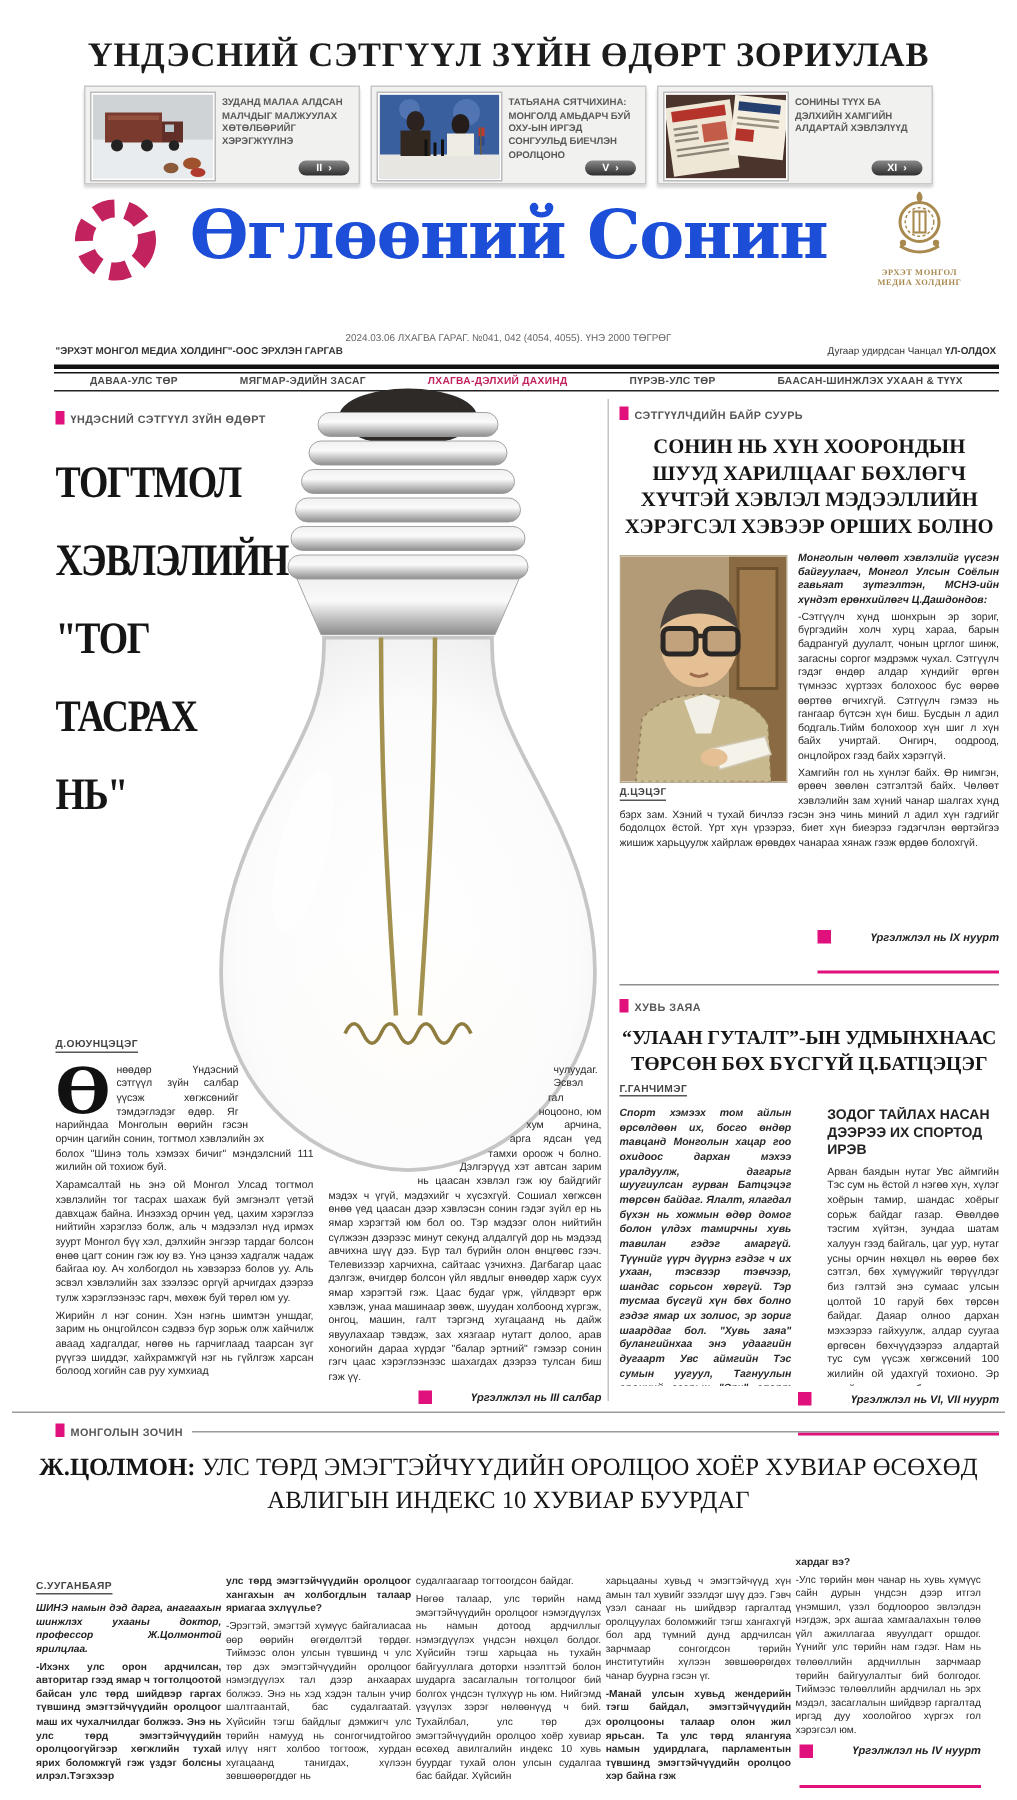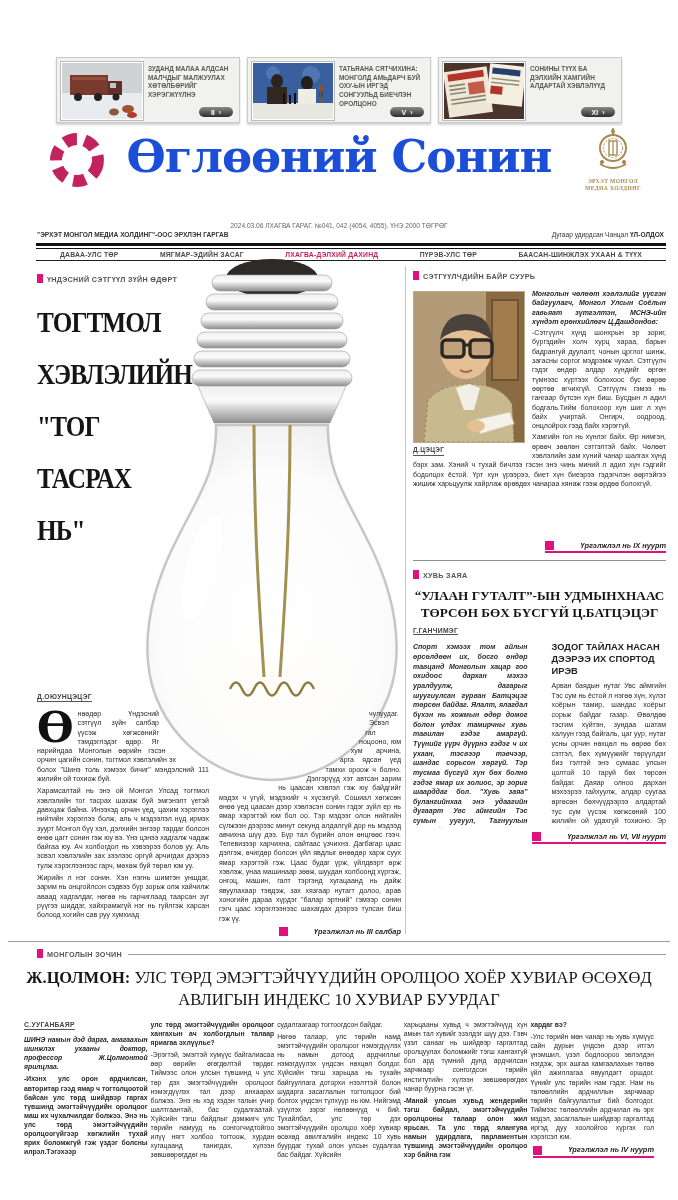--- a/index.html
+++ b/index.html
@@ -68,21 +68,21 @@
   .bulb-text{position:absolute;top:447px;left:0;width:364px;height:228px;display:flex;gap:10px;overflow:hidden;}
   .bulb-text .bcol1{width:172px;}
   .bulb-text .bcol2{width:182px;}
   .bulb-text p{margin:0 0 3px 0;font-size:7px;line-height:1.33;text-align:justify;color:#2a2a2a;}
   .dropcap{float:left;font-family:"DejaVu Serif",serif;font-weight:bold;font-size:42px;
            line-height:36px;margin:1px 4px 0 0;color:#111;}
   .spacer-r{float:right;width:50px;height:54px;shape-outside:ellipse(62px 62px at 105% -8%);}
   .spacer-l{float:left;width:150px;height:80px;shape-outside:ellipse(160px 92px at -4% -12%);}
 
   .cont{display:flex;align-items:center;gap:26px;border-bottom:2px solid #e0117d;
-        width:fit-content;margin-left:auto;margin-top:4px;padding-bottom:1px;}
+        width:fit-content;margin-left:auto;margin-top:4px;padding-bottom:18px;}
   .cont .csq{width:9px;height:9px;background:#e0117d;}
   .cont .ctxt{font-size:7.4px;font-weight:bold;font-style:italic;color:#222;}
 
   
   .opinion{position:absolute;left:413px;top:0;width:253px;}
   .opinion .kicker{display:block;margin-top:9px;}
   .op-headline{margin-top:8px;text-align:center;font-family:"Liberation Serif",serif;
       font-weight:bold;font-size:13.8px;line-height:1.28;color:#151515;}
   .op-body{margin-top:8px;font-size:7px;line-height:1.33;text-align:justify;color:#2a2a2a;height:248px;overflow:hidden;}
   .op-photo{float:left;width:112px;margin:2px 7px 2px 0;}
@@ -107,33 +107,34 @@
 
   
   .bottom{position:absolute;top:941px;left:0;right:0;height:259px;}
   .bottom .toprule{height:1px;background:#9c9c9c;margin:0 8px;}
   .iv-kickrow{position:absolute;top:8px;left:37px;right:12px;display:flex;align-items:center;gap:6px;}
   .iv-kickrow .kicker{white-space:nowrap;}
   .iv-kickrow .kline{flex:1;height:1px;background:#9a9a9a;}
   .iv-headline{position:absolute;top:26px;left:24px;right:24px;text-align:center;
       font-family:"Liberation Serif",serif;font-size:16.5px;line-height:1.35;color:#151515;}
   .iv-headline .nm{font-weight:bold;}
-  .iv-cols{position:absolute;top:79px;left:24px;right:24px;display:flex;gap:3px;height:172px;overflow:hidden;}
+  .iv-cols{position:absolute;top:79px;left:24px;right:24px;display:flex;gap:3px;height:172px;overflow:hidden;align-items:flex-end;}
   .iv-cols .c{flex:1;font-size:6.8px;line-height:1.34;text-align:justify;color:#2a2a2a;}
   .iv-byline{font-size:6.8px;font-weight:bold;color:#444;border-bottom:1px solid #555;
              width:fit-content;margin-bottom:5px;letter-spacing:.3px;}
   .iv-intro{font-style:italic;font-weight:bold;color:#222;margin-bottom:4px;}
   .iv-q{font-weight:bold;}
   .iv-cols p{margin:0 0 3px 0;}
 </style>
 </head>
 <body>
 
 <div class="page">
 
+  <div class="top-title">ҮНДЭСНИЙ СЭТГҮҮЛ ЗҮЙН ӨДӨРТ ЗОРИУЛАВ</div>
 
   <div class="teasers">
     <div class="teaser">
       <div class="teaser-img">
         <svg width="80" height="56" viewBox="0 0 80 56">
           <rect width="80" height="56" fill="#cfd3d6"></rect>
             <rect y="30" width="80" height="26" fill="#e9ecee"></rect>
           <rect x="8" y="12" width="38" height="20" fill="#7a3b2e"></rect>
             <rect x="10" y="14" width="34" height="3" fill="#93503f"></rect>
           <rect x="46" y="18" width="14" height="14" fill="#61var(2e28)" style="fill:#612e28"></rect>
@@ -317,20 +318,21 @@
           <div class="cont">
             <span class="csq"></span>
             <span class="ctxt">Үргэлжлэл нь III салбар</span>
           </div>
         </div>
       </div>
     </div>
 
     <div class="opinion">
       <div class="kicker"><span class="ksq"></span><span>СЭТГҮҮЛЧДИЙН БАЙР СУУРЬ</span></div>
+      <div class="op-headline">СОНИН НЬ ХҮН ХООРОНДЫН ШУУД ХАРИЛЦААГ БӨХЛӨГЧ ХҮЧТЭЙ ХЭВЛЭЛ МЭДЭЭЛЛИЙН ХЭРЭГСЭЛ ХЭВЭЭР ОРШИХ БОЛНО</div>
       <div class="op-body">
         <div class="op-photo">
           <svg width="110" height="150" viewBox="0 0 110 150">
             <rect width="110" height="150" fill="#b39b77"></rect>
             <rect x="72" y="0" width="38" height="150" fill="#8a6a42"></rect>
             <rect x="78" y="8" width="26" height="80" fill="#a07b4e" stroke="#6e522f" stroke-width="2"></rect>
             <path d="M10 150 L14 108 Q28 92 55 92 Q86 92 98 112 L100 150 Z" fill="#c9b98f"></path>
             <path d="M10 150 L14 108 Q28 92 55 92 Q86 92 98 112 L100 150 Z" fill="none" stroke="#8d7b55" stroke-width="1" stroke-dasharray="2 3"></path>
             <path d="M42 96 L55 92 L66 96 L60 118 L50 118 Z" fill="#f2efe6"></path>
             <ellipse cx="52" cy="56" rx="26" ry="31" fill="#e5c094"></ellipse>

